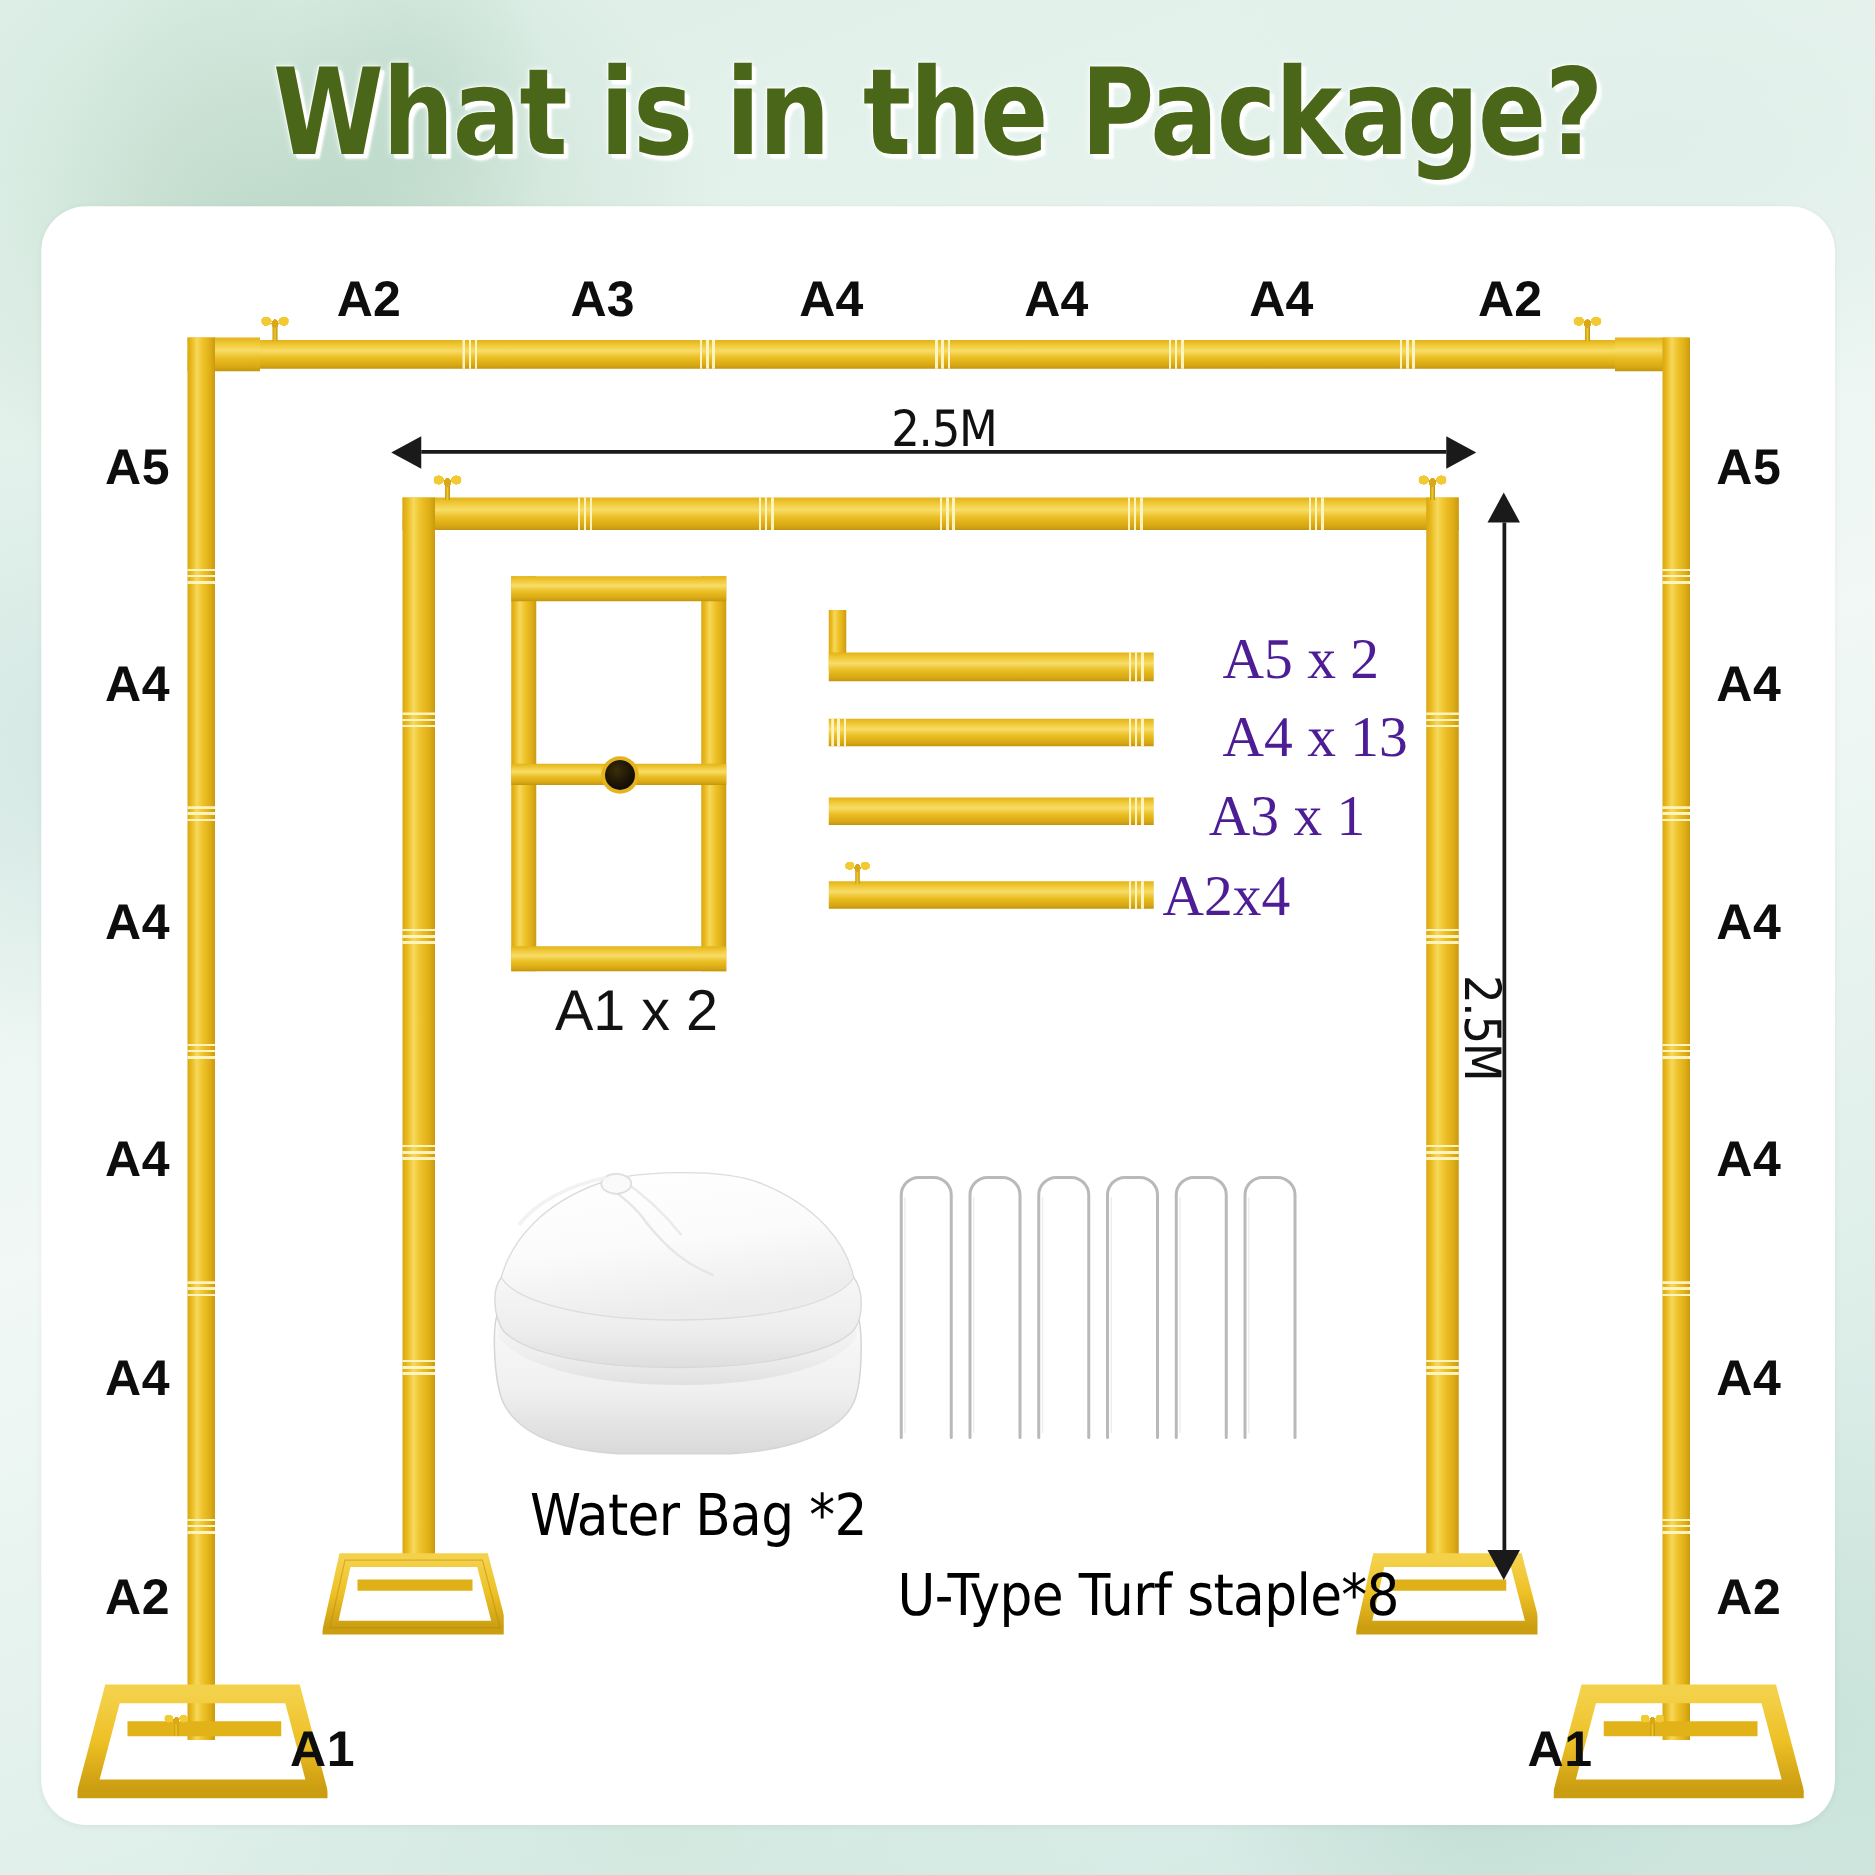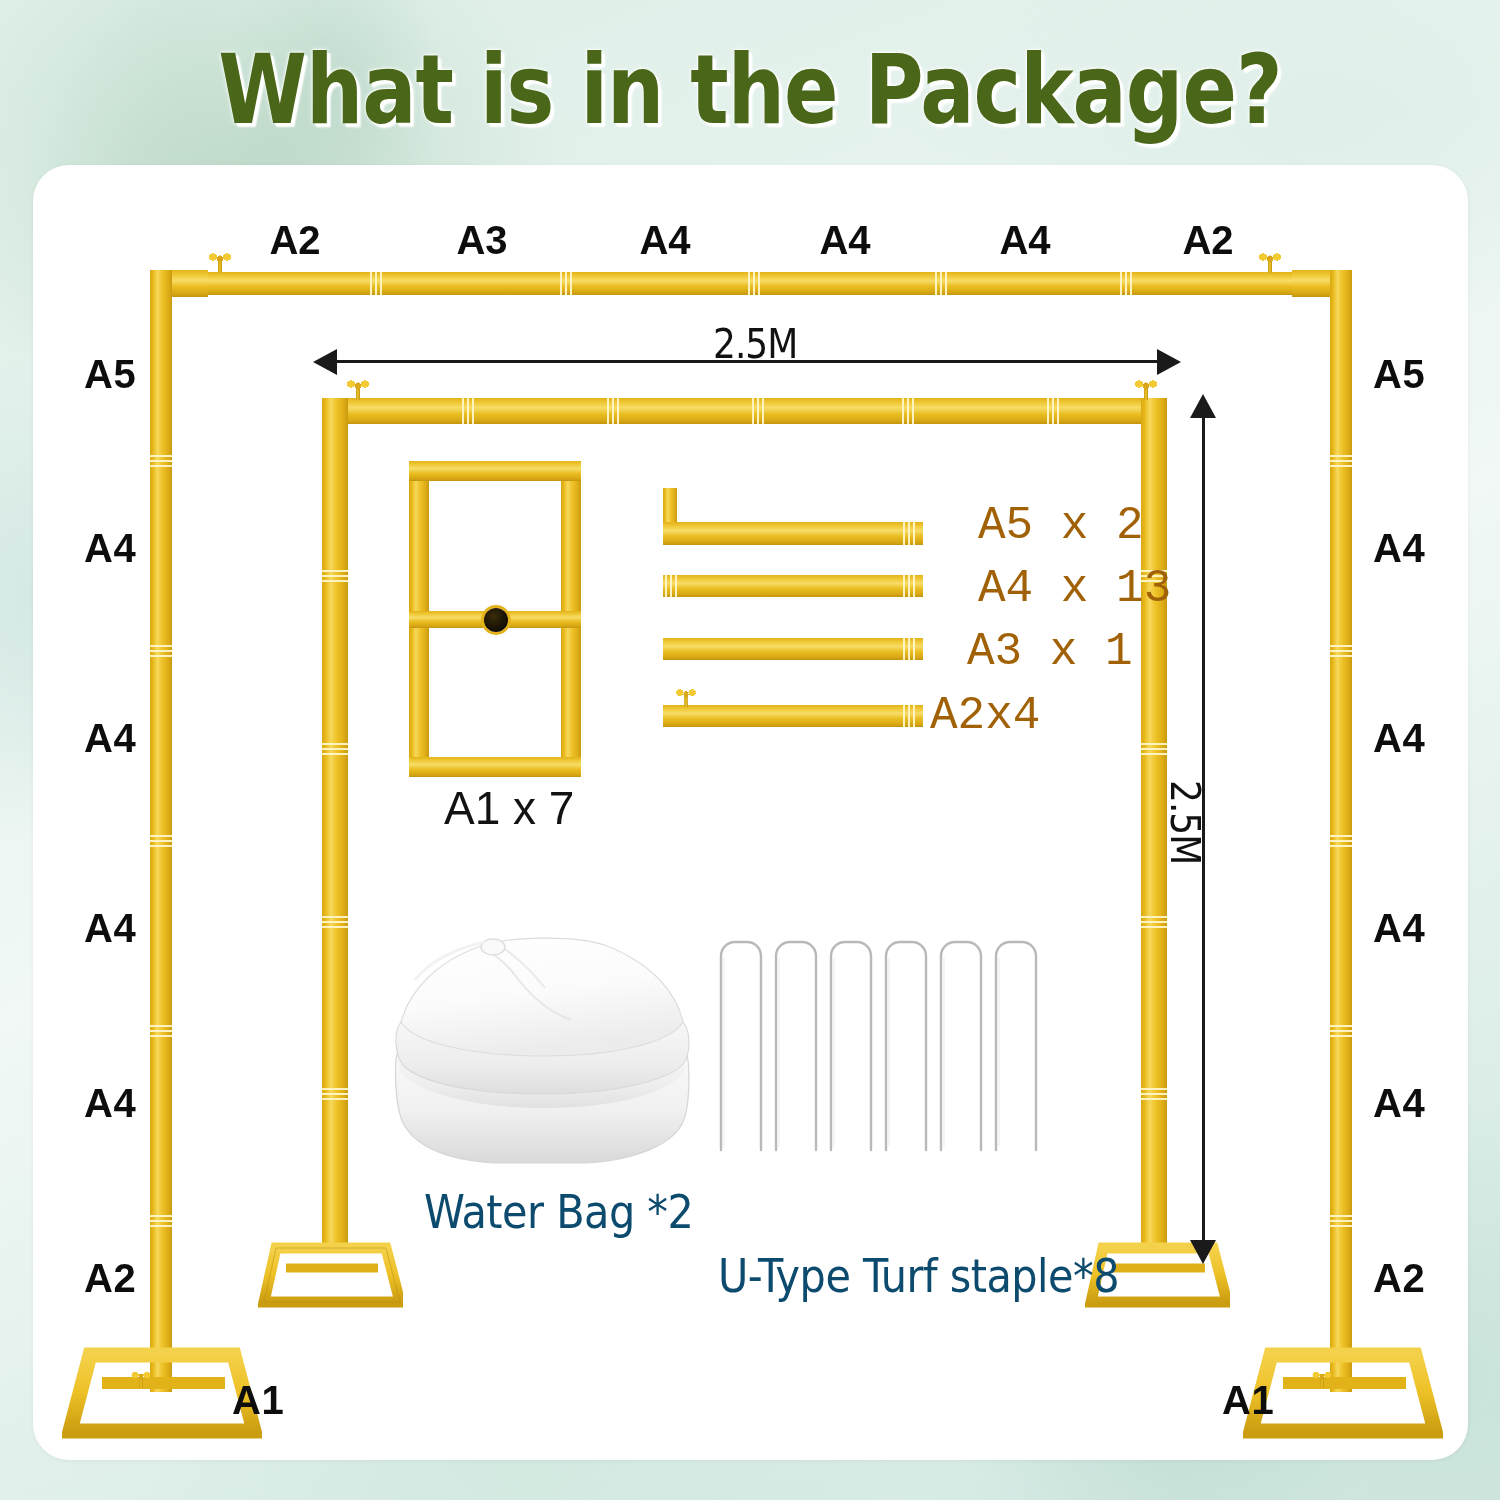--- a/index.html
+++ b/index.html
@@ -73,23 +73,23 @@
   .dimline-v{position:absolute;width:0;border-left:3px solid #1a1a1a;}
   .ahead{position:absolute;width:0;height:0;}
   .ahead.left {border-top:13px solid transparent;border-bottom:13px solid transparent;border-right:24px solid #1a1a1a;}
   .ahead.right{border-top:13px solid transparent;border-bottom:13px solid transparent;border-left:24px solid #1a1a1a;}
   .ahead.up   {border-left:13px solid transparent;border-right:13px solid transparent;border-bottom:24px solid #1a1a1a;}
   .ahead.down {border-left:13px solid transparent;border-right:13px solid transparent;border-top:24px solid #1a1a1a;}
   .dimtxt{position:absolute;font-family:"DejaVu Sans Condensed","Liberation Sans Narrow","Liberation Sans",sans-serif;
           font-size:40px;color:#111;white-space:nowrap;letter-spacing:-1px;}
 
   
-  .plist-lbl{position:absolute;font-family:Liberation Mono, monospace;font-size:46px;color:#a16207;white-space:nowrap;}
+  .plist-lbl{position:absolute;font-family:Liberation Serif, serif;font-size:46px;color:#4c1d95;white-space:nowrap;}
   .cap{position:absolute;font-family:"DejaVu Sans Condensed","Liberation Sans Narrow","Liberation Sans",sans-serif;
-       font-size:46px;color:#0c4a6e;white-space:nowrap;letter-spacing:-.5px;}
+       font-size:46px;color:#000000;white-space:nowrap;letter-spacing:-.5px;}
   .cap-b{position:absolute;font-family:"Liberation Sans",sans-serif;font-size:46px;color:#121212;white-space:nowrap;}
 </style>
 </head>
 <body>
 
 <div id="bg"></div>
 
 <div id="title">What is in the Package?</div>
 
 <div id="card"></div>
@@ -212,21 +212,21 @@
 <div style="position:absolute;left:409px;top:461px;width:172px;height:316px;">
   <div class="tube-v" style="left:0;top:0;width:20px;height:316px;"></div>
   <div class="tube-v" style="left:152px;top:0;width:20px;height:316px;"></div>
   <div class="tube-h" style="left:0;top:0;width:172px;height:20px;"></div>
   <div class="tube-h" style="left:0;top:296px;width:172px;height:20px;"></div>
   <div class="tube-h" style="left:0;top:150px;width:172px;height:17px;"></div>
   <div style="position:absolute;left:75px;top:147px;width:24px;height:24px;border-radius:50%;
               background:radial-gradient(circle at 40% 35%,#3a2d08 0%,#171106 60%,#0a0702 100%);
               box-shadow:0 0 0 3px #e5b41c;"></div>
 </div>
-<div class="cap-b" style="left:444px;top:781px;">A1 x 7</div>
+<div class="cap-b" style="left:444px;top:781px;">A1 x 2</div>
 
 <div style="position:absolute;left:663px;top:488px;">
   <div class="tube-v" style="left:0;top:0;width:14px;height:48px;"></div>
   <div class="tube-h" style="left:0;top:34px;width:260px;height:23px;">
     <div class="joint-h" style="left:240px;"></div>
   </div>
 </div>
 <div class="plist-lbl" style="left:978px;top:500px;">A5 x 2</div>
 
 <div style="position:absolute;left:663px;top:575px;">

